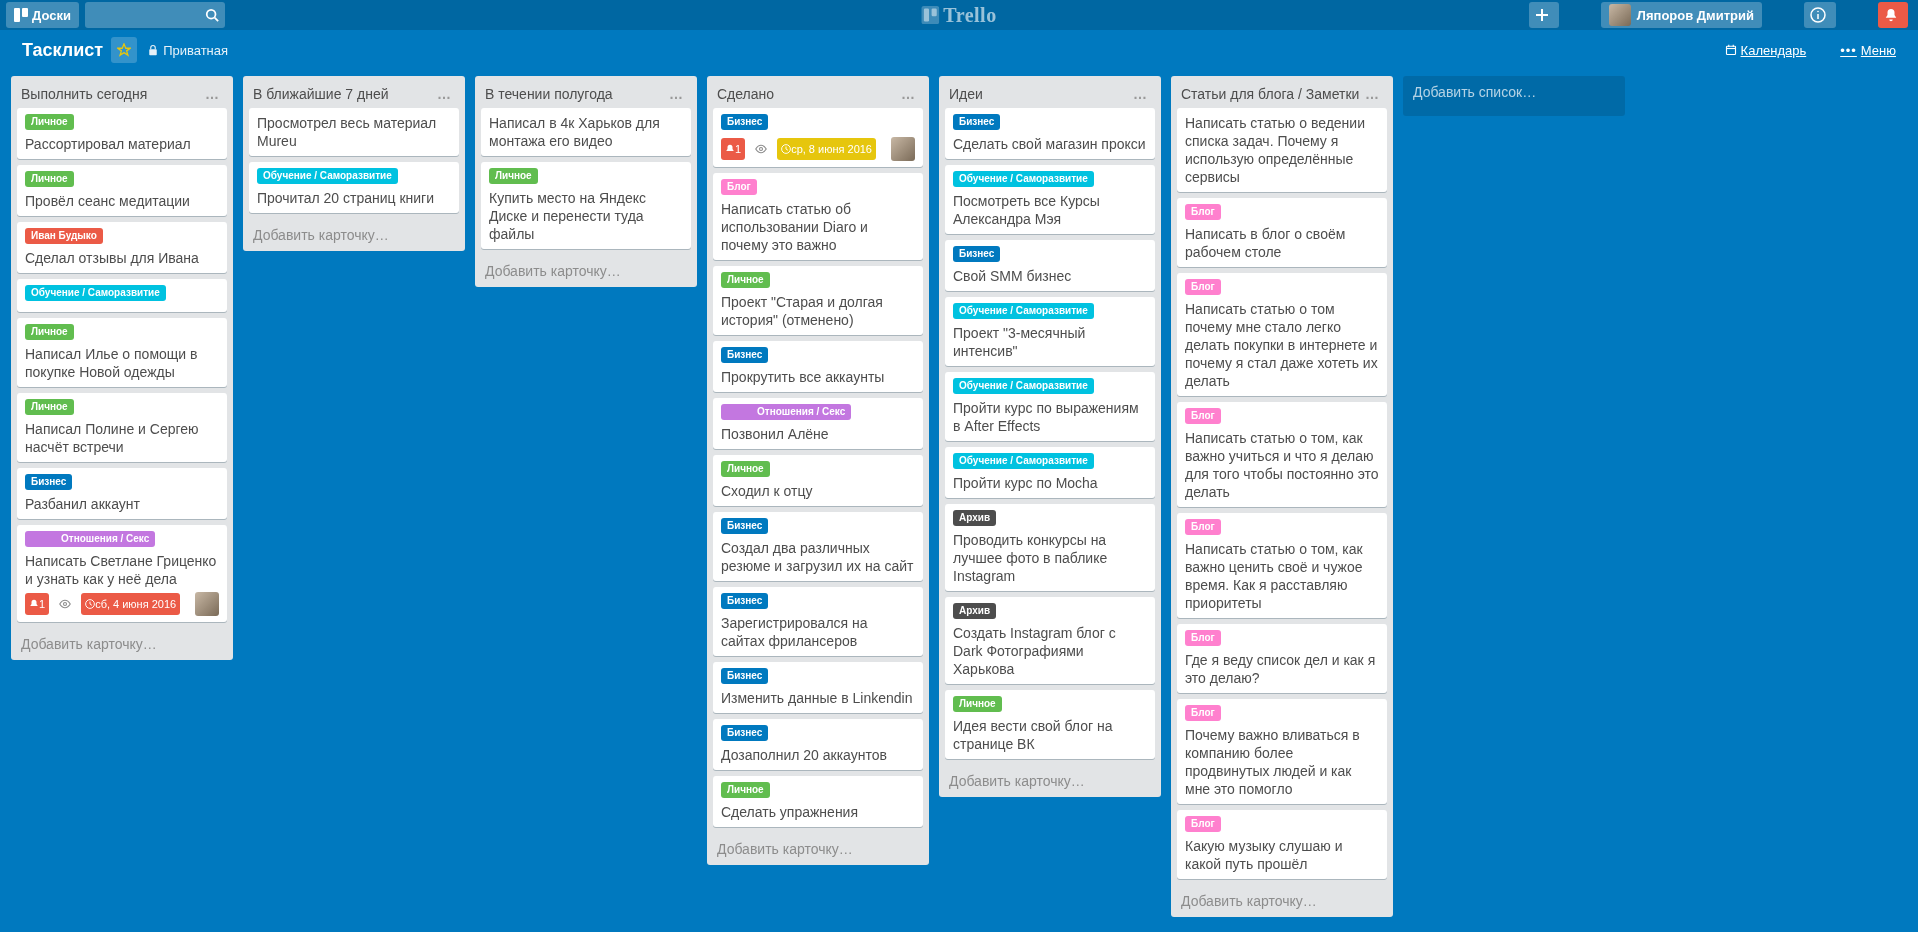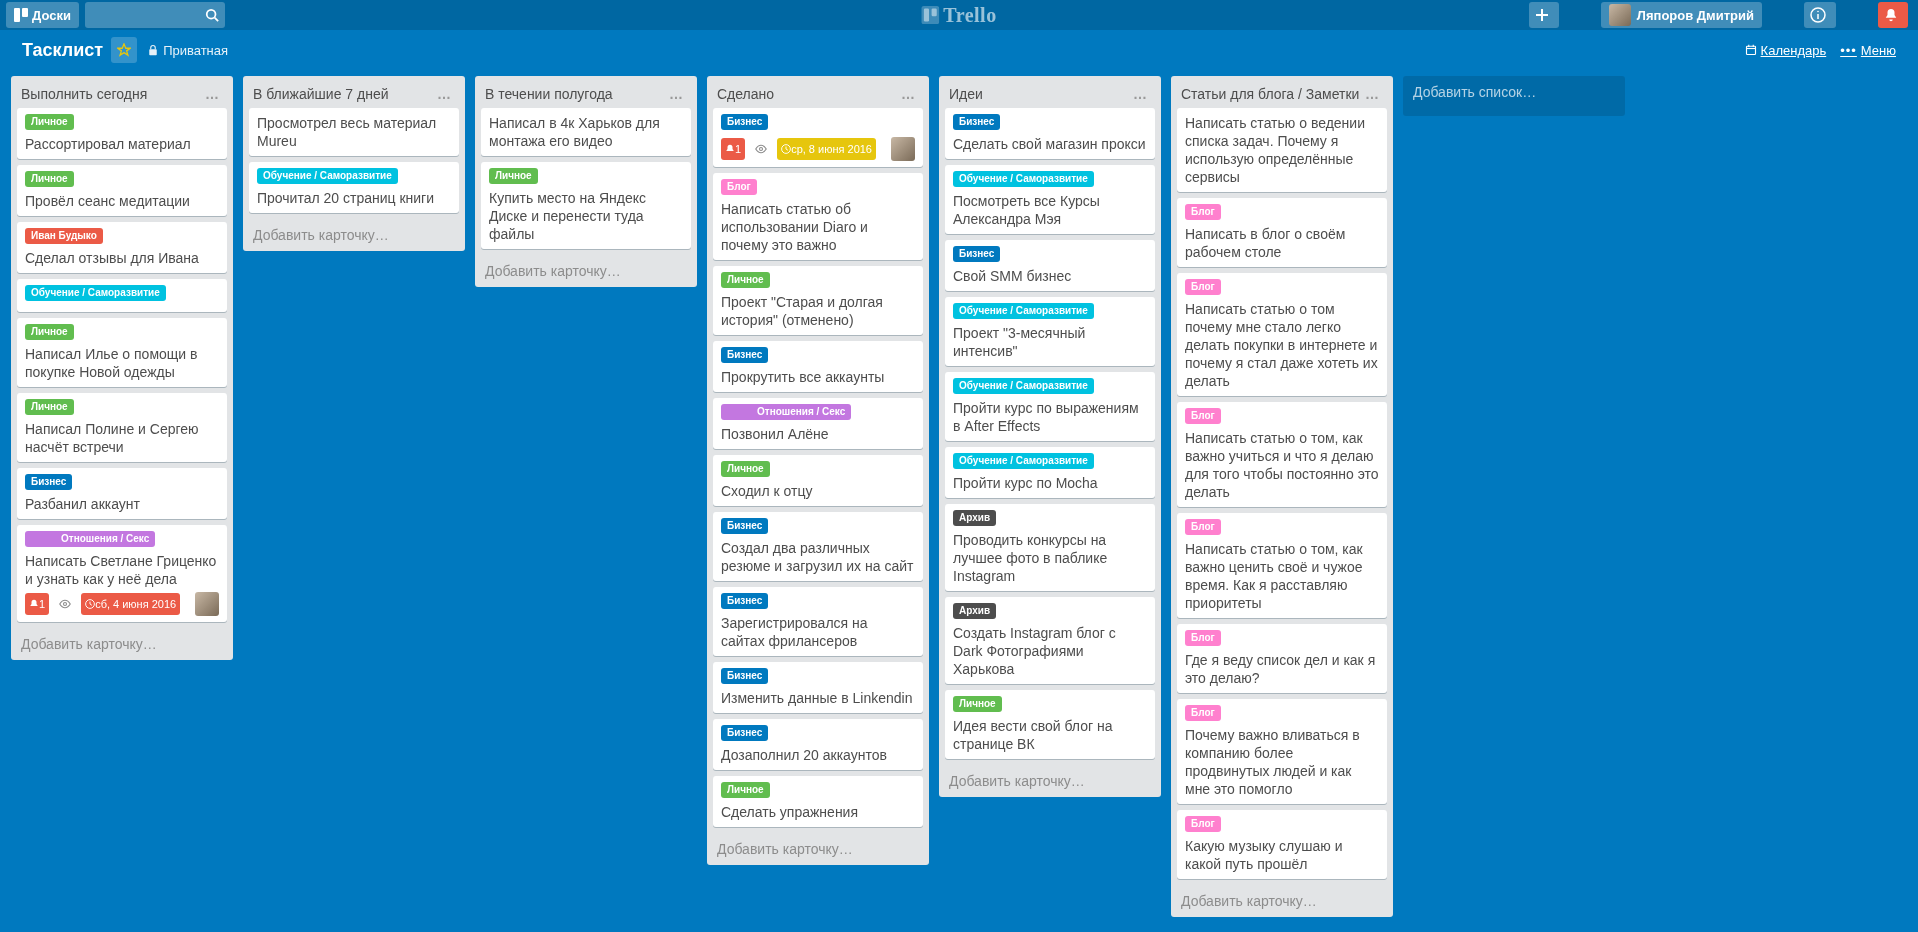--- a/index.html
+++ b/index.html
@@ -100,20 +100,21 @@
     display: flex; align-items: center;
     font-size: 13px;
     opacity: 0.9;
     cursor: pointer;
   }
   .board-header-right {
     margin-left: auto;
     display: flex;
     align-items: center;
     font-size: 13px;
+    gap: 20px;
   }
   .board-header-right .link {
     text-decoration: underline;
     margin-left: 14px;
     cursor: pointer;
     display: flex;
     align-items: center;
   }
   
   .board {

